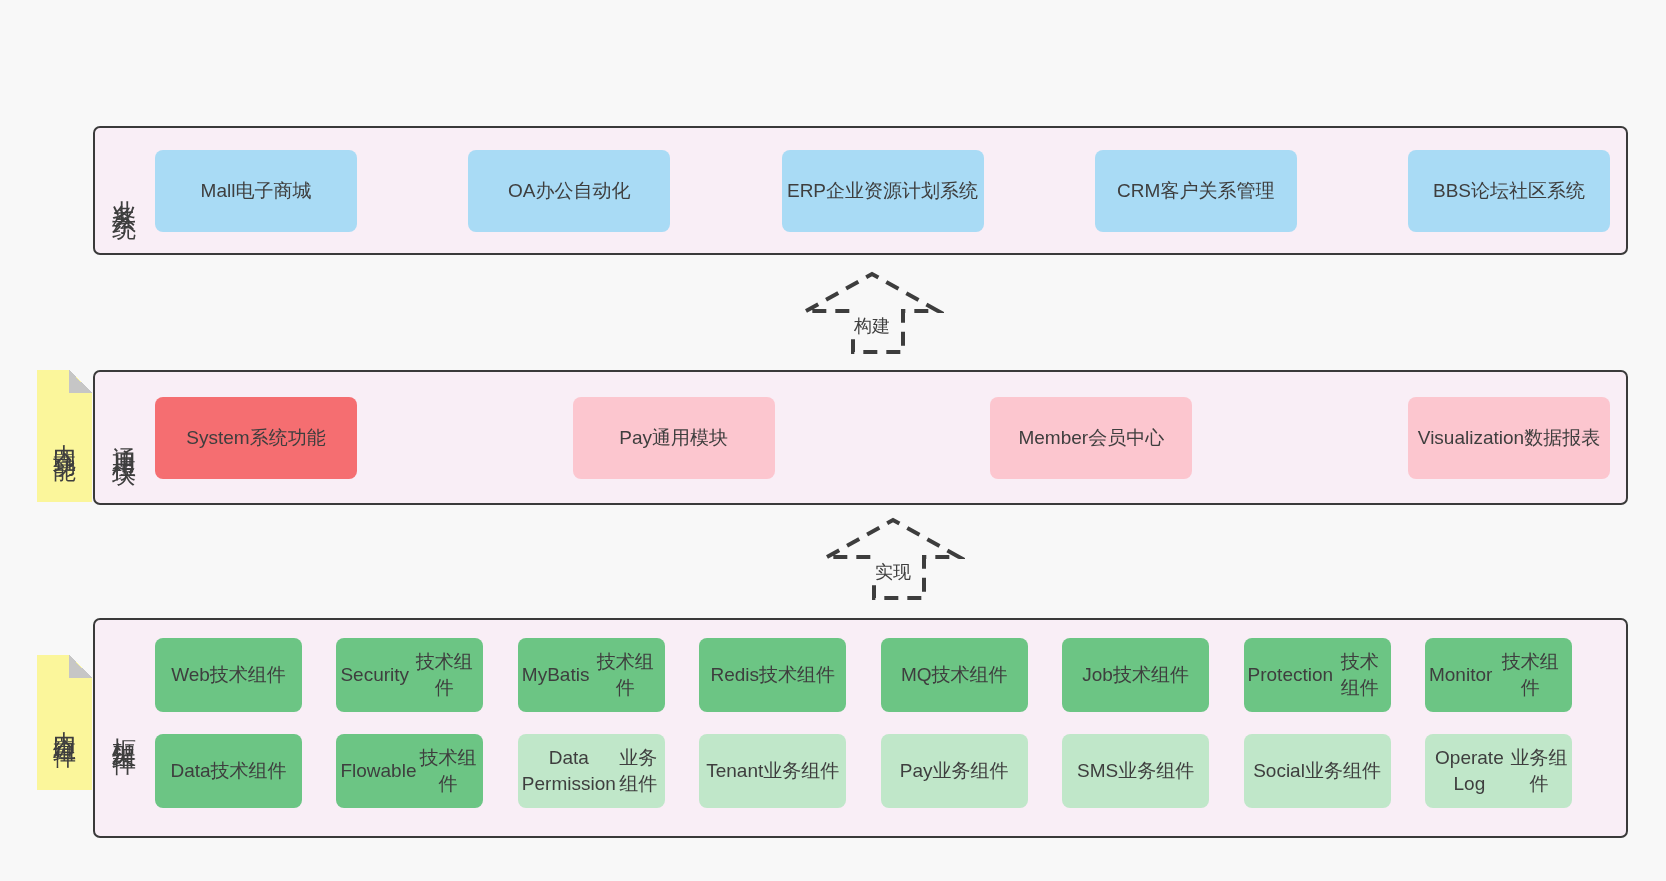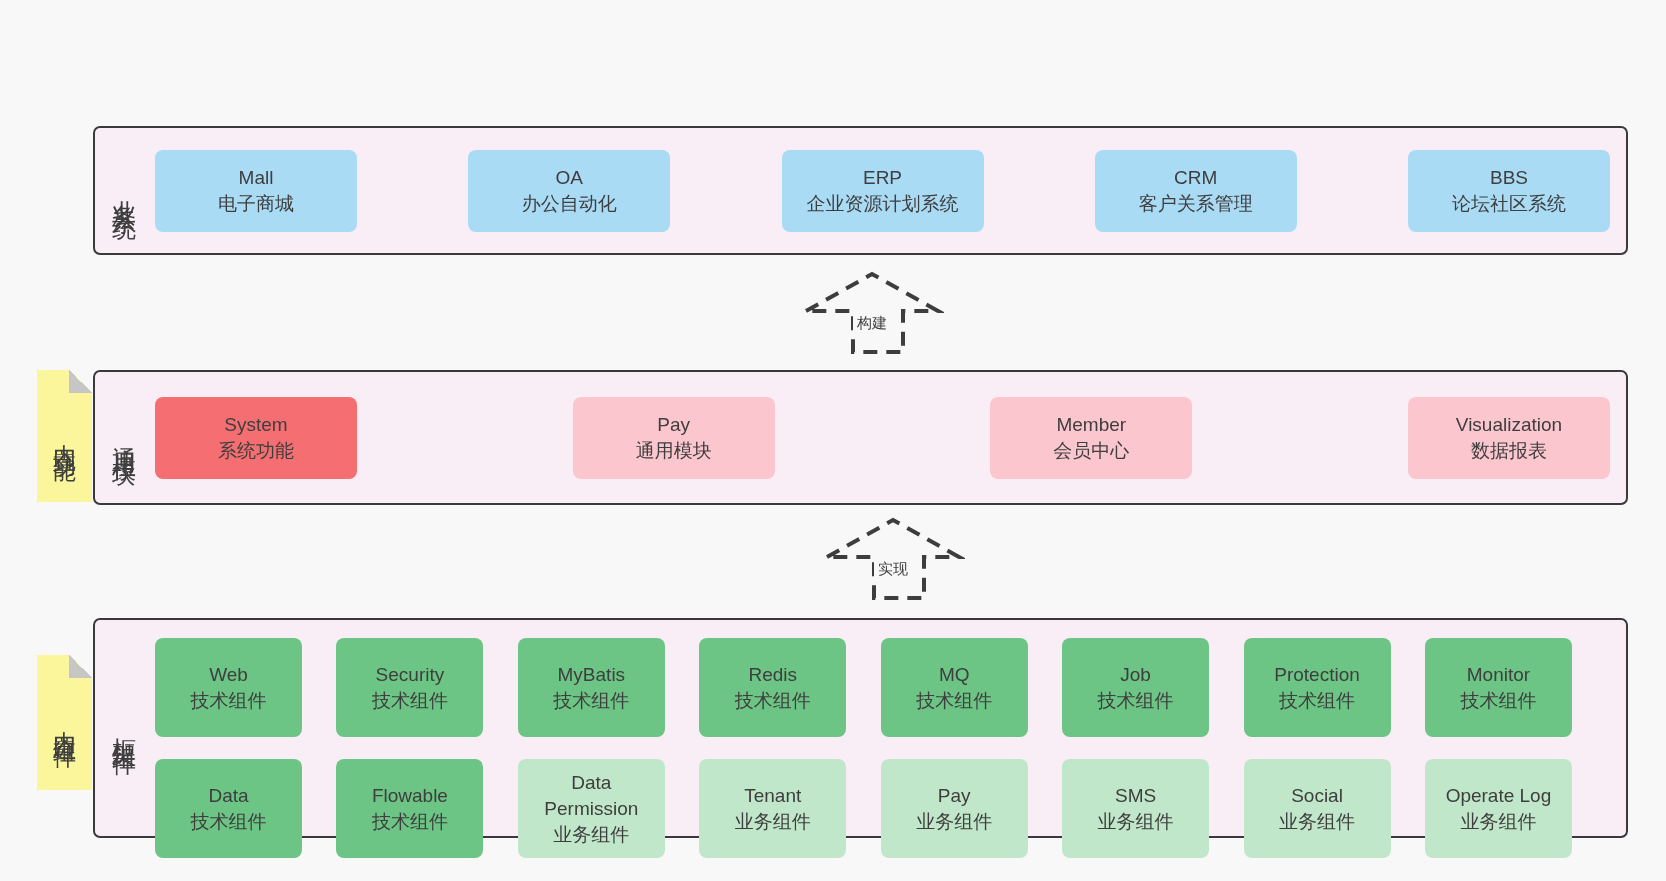--- a/index.html
+++ b/index.html
@@ -18,39 +18,39 @@
                display:flex;align-items:center;justify-content:center;}
   .layer-label span{writing-mode:vertical-rl;text-orientation:upright;
                font-size:24px;letter-spacing:5px;line-height:1;color:var(--text,#3e3e3e);}
 
   .boxes-row{position:absolute;top:0;bottom:0;left:60px;right:16px;
              display:flex;align-items:center;justify-content:space-between;}
   .panel-3 .boxes-col{position:absolute;top:18px;left:60px;right:54px;
              display:flex;flex-direction:column;gap:22px;}
   .panel-3 .row{display:flex;justify-content:space-between;}
 
-  .box{box-sizing:border-box;border-radius:8px;display:flex;flex-direction:column;
+  .box{box-sizing:border-box;border-radius:8px;display:flex;flex-direction:row;
        justify-content:center;align-items:center;text-align:center;padding:2px 4px;}
   .box .t,.box .s{display:block;font-size:19px;line-height:26px;color:var(--text,#3e3e3e);}
   .big{width:202px;height:82px;}
-  .small{width:147px;height:99px;}
+  .small{width:147px;height:74px;}
   .blue{background:var(--blue,#a9dbf5);}
   .red{background:var(--red,#f56e71);text-align:center;}
   .pink{background:var(--pink,#fcc6cf);}
   .gd{background:var(--green-dark,#6cc584);}
   .gl{background:var(--green-light,#c0e7c9);}
 
   
   .arrow{position:absolute;width:144px;height:86px;}
   .arrow-1{left:800px;top:270px;}
   .arrow-2{left:821px;top:516px;}
   .arrow svg{position:absolute;left:0;top:0;}
   .arrow path{fill:none;stroke:var(--arrow,#3d3d3d);stroke-width:4;stroke-dasharray:14 9;}
   .arrow-label{position:absolute;left:50%;top:44px;transform:translateX(-50%);
-               background:var(--page-bg,#f8f8f8);padding:0 4px;font-size:15px;
+               background:var(--page-bg,#f8f8f8);padding:0 4px;font-size:18px;
                white-space:nowrap;color:var(--text,#3e3e3e);}
 
   
   .sticky{position:absolute;left:37px;width:55px;z-index:3;
           background:linear-gradient(225deg,transparent 16px,var(--sticky,#fbf69b) 16px);
           display:flex;align-items:center;justify-content:center;}
   .sticky-1{top:370px;height:132px;}
   .sticky-2{top:655px;height:135px;}
   .sticky::after{content:"";position:absolute;top:0;right:0;width:23px;height:23px;
           background:linear-gradient(45deg,var(--fold,#c6c6c6) 50%,transparent 50%);}

